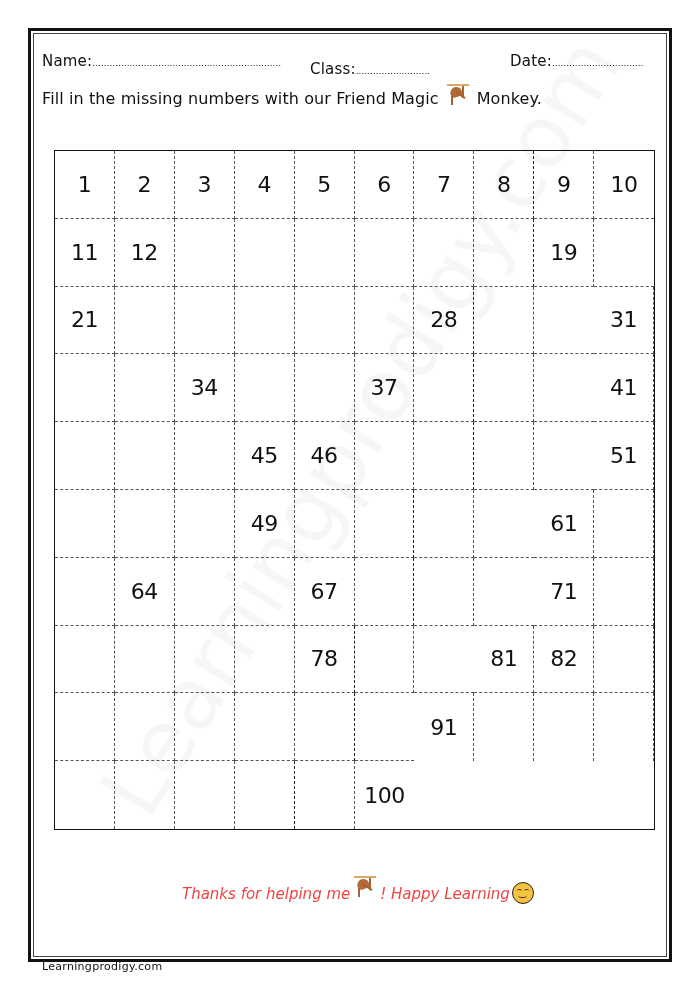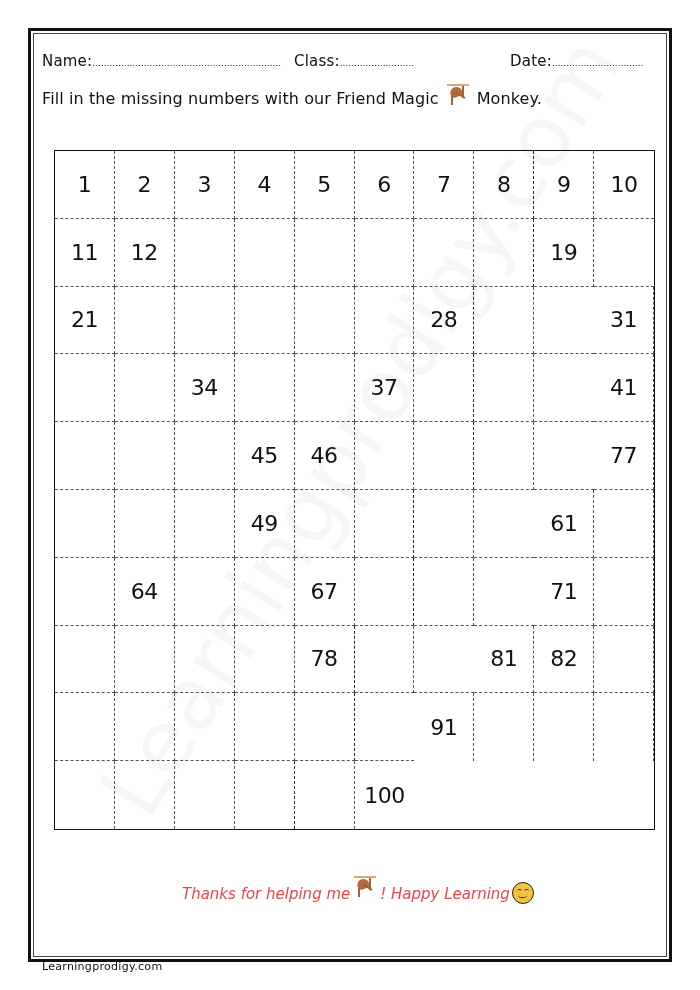--- a/index.html
+++ b/index.html
@@ -46,21 +46,21 @@
       top: 0;
       white-space: nowrap;
       letter-spacing: 0.2px;
     }
     .field .dots {
       font-size: 9px;
       letter-spacing: 0;
       vertical-align: baseline;
     }
     .field-name { left: 0; }
-    .field-class { left: 252px; }
+    .field-class { left: 268px; margin-top: 8px; }
     .field-date { left: 468px; }
     .instruction {
       position: absolute;
       top: 84px;
       left: 42px;
       width: 630px;
       font-size: 16px;
       white-space: nowrap;
       letter-spacing: 0.1px;
     }
@@ -274,21 +274,21 @@
     <div class="cell">41</div>
     <div class="cell"></div>
     <div class="cell"></div>
     <div class="cell"></div>
     <div class="cell">45</div>
     <div class="cell">46</div>
     <div class="cell"></div>
     <div class="cell col-8"></div>
     <div class="cell"></div>
     <div class="cell col-last"></div>
-    <div class="cell">77</div>
+    <div class="cell">51</div>
     <div class="cell"></div>
     <div class="cell"></div>
     <div class="cell"></div>
     <div class="cell">49</div>
     <div class="cell"></div>
     <div class="cell col-8"></div>
     <div class="cell"></div>
     <div class="cell col-last"></div>
     <div class="cell">61</div>
     <div class="cell"></div>

